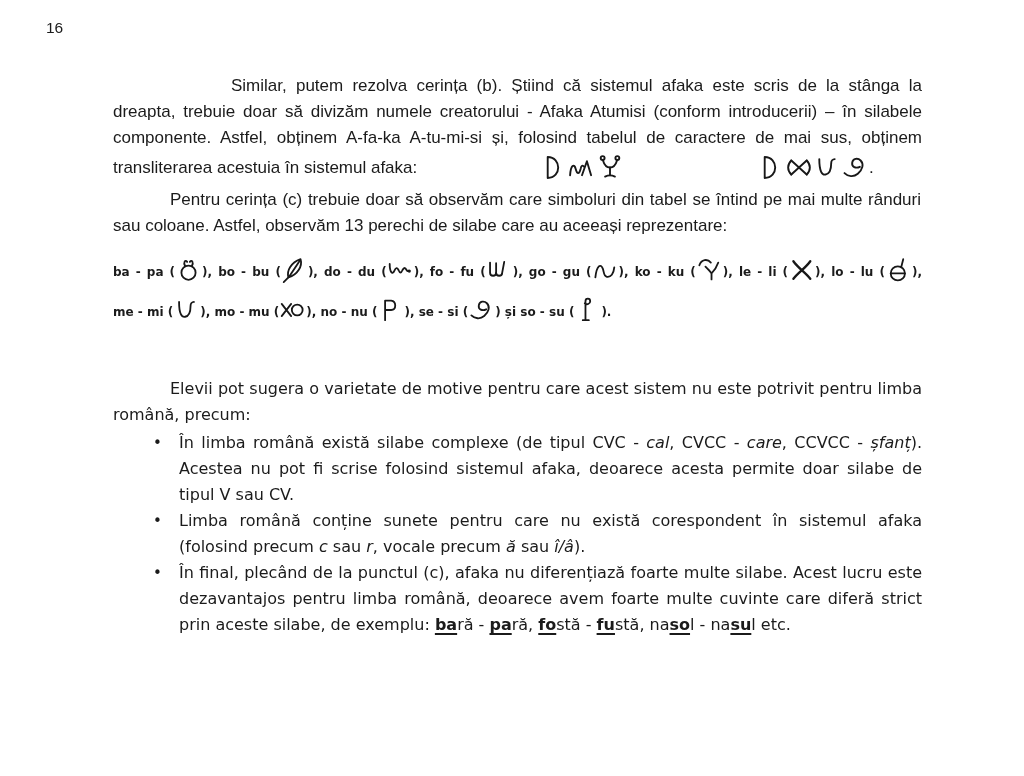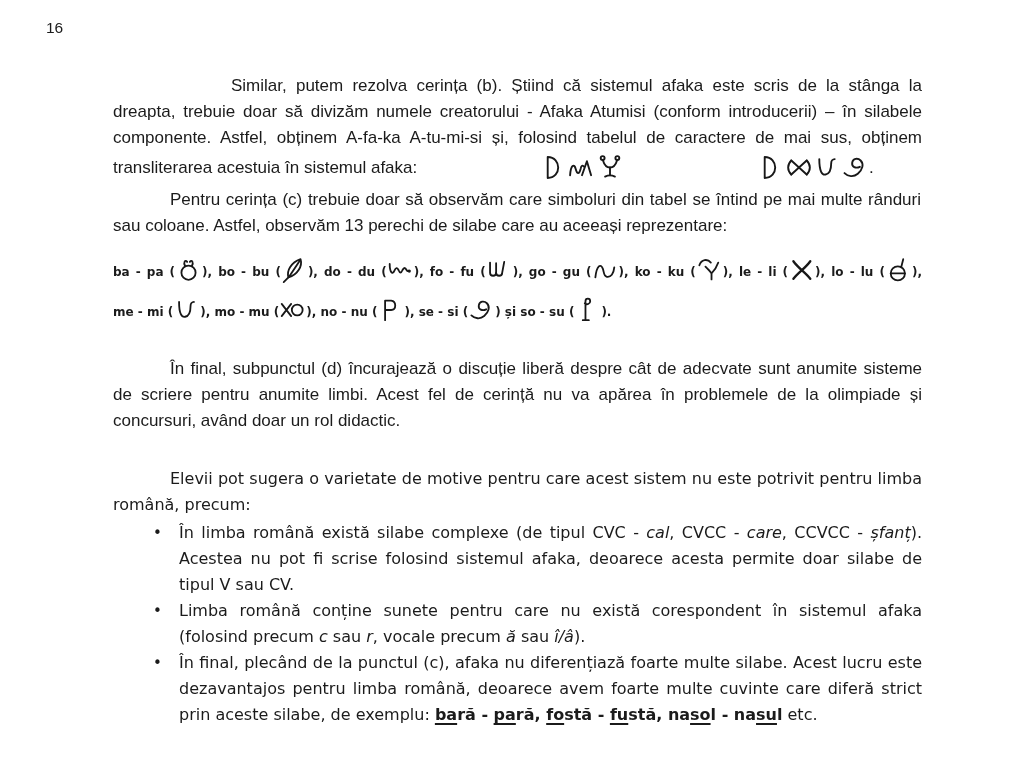--- a/index.html
+++ b/index.html
@@ -9,31 +9,31 @@
   }
   
   .header{position:relative;padding-top:19px;height:22px;}
   .pagenum{position:absolute;left:46px;top:19px;font-size:15.5px;}
   .htitle{text-align:center;font-size:15.5px;letter-spacing:.1px;}
   
   .content{margin:32px 102px 0 113px;font-size:17px;line-height:26px;text-align:justify;}
   .p1{text-indent:118px;margin:0;}
   .p2{text-indent:57px;margin:3px 1px 0 0;}
   .p3{text-indent:57px;margin:24px 0 0 0;}
-  .p4{text-indent:57px;margin:32px 0 0 0;font-family:"DejaVu Sans",sans-serif;font-size:16px;}
+  .p4{text-indent:57px;margin:44px 0 0 0;font-family:"DejaVu Sans",sans-serif;font-size:16px;}
   
   .pairs{margin:13px 0 0 0;font-family:"DejaVu Sans",sans-serif;font-size:12px;
          font-weight:bold;line-height:40px;text-align:justify;}
   .pair{white-space:nowrap;}
   
   .bullets{margin-top:2px;font-family:"DejaVu Sans",sans-serif;font-size:16px;}
   .bullet{position:relative;padding-left:66px;text-align:justify;margin:0;}
   .bullet .dot{position:absolute;left:40px;top:0;font-size:15px;}
   
-  .seg-b{font-weight:bold;}
+  .seg-b{font-weight:normal;}
   .seg-i{font-style:italic;}
   .seg-bu{font-weight:bold;text-decoration:underline;text-decoration-thickness:1.5px;text-underline-offset:2.5px;}
   
   .aglyph{display:inline-block;width:27px;height:30px;vertical-align:-9px;}
   .tglyph{display:inline-block;width:28px;height:33px;vertical-align:-11px;}
   .aword{display:inline-block;}
   .aword+.aword{margin-left:15px;}
   #glyph-defs{position:absolute;width:0;height:0;overflow:hidden;}
   #glyph-defs path,#glyph-defs circle{fill:none;stroke:#181818;stroke-width:2.7;stroke-linecap:round;stroke-linejoin:round;}
   #glyph-defs .thick{stroke-width:3.5;}
@@ -165,21 +165,20 @@
         </svg>)</span>, <span class="pair">mo - mu (<svg class="aglyph" viewBox="0 0 40 40">
           <use href="#g-mo-mu"></use>
         </svg>)</span>, <span class="pair">no - nu (<svg class="aglyph" viewBox="0 0 40 40">
           <use href="#g-no-nu"></use>
         </svg>)</span>, <span class="pair">se - si (<svg class="aglyph" viewBox="0 0 40 40">
           <use href="#g-se-si"></use>
         </svg>)</span> și <span class="pair">so - su (<svg class="aglyph" viewBox="0 0 40 40">
           <use href="#g-so-su"></use>
         </svg>)</span>.</p>
 
-  <p class="p3">În final, subpunctul (d) încurajează o discuție liberă despre cât de adecvate sunt anumite sisteme de scriere pentru anumite limbi. Acest fel de cerință nu va apărea în problemele de la olimpiade și concursuri, având doar un rol didactic.</p>
 
   <p class="p4">Elevii pot sugera o varietate de motive pentru care acest sistem nu este potrivit pentru limba română, precum:</p>
 
   <div class="bullets">
     <p class="bullet">
       <span class="dot">•</span><span><span>În limba română există silabe complexe (de tipul CVC - </span><span class="seg-i">cal</span><span>, CVCC - </span><span class="seg-i">care</span><span>, CCVCC - </span><span class="seg-i">șfanț</span><span>). Acestea nu pot fi scrise folosind sistemul afaka, deoarece acesta permite doar silabe de tipul V sau CV.</span></span>
     </p>
     <p class="bullet">
       <span class="dot">•</span><span><span>Limba română conține sunete pentru care nu există corespondent în sistemul afaka (folosind precum </span><span class="seg-i">c</span><span> sau </span><span class="seg-i">r</span><span>, vocale precum </span><span class="seg-i">ă</span><span> sau </span><span class="seg-i">î/â</span><span>).</span></span>
     </p>

